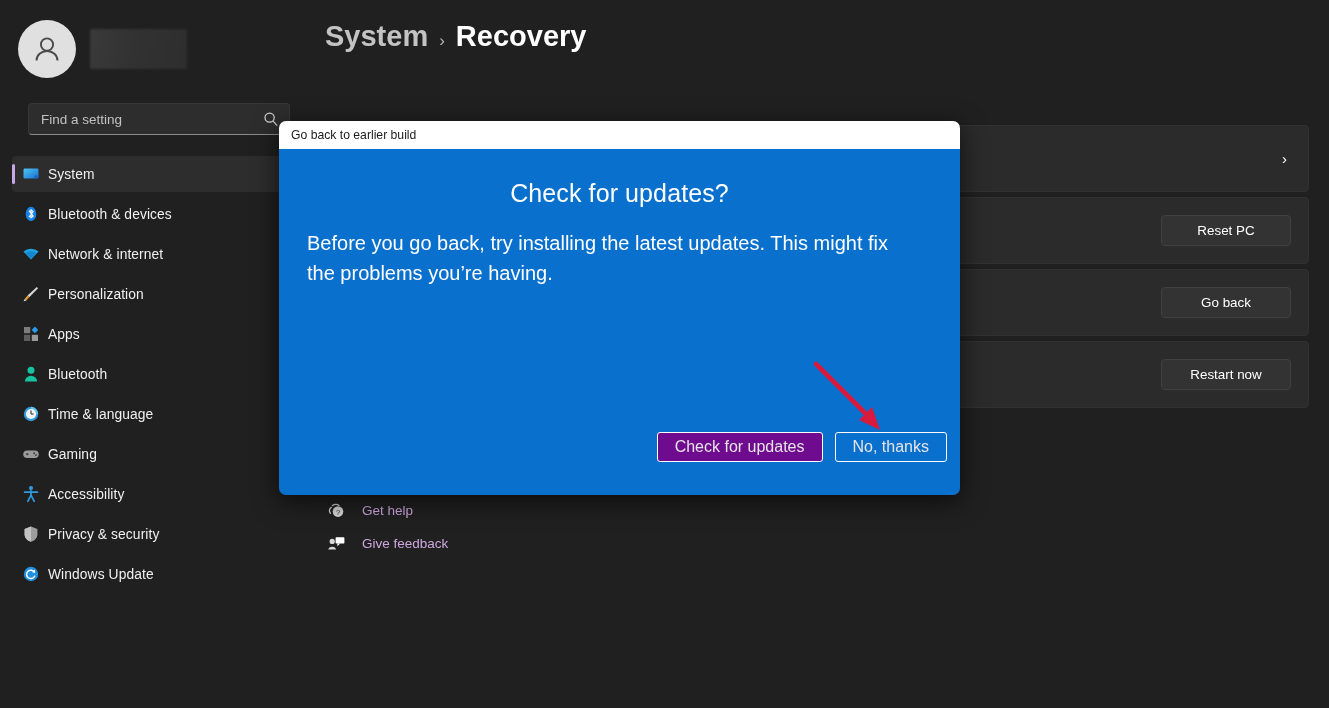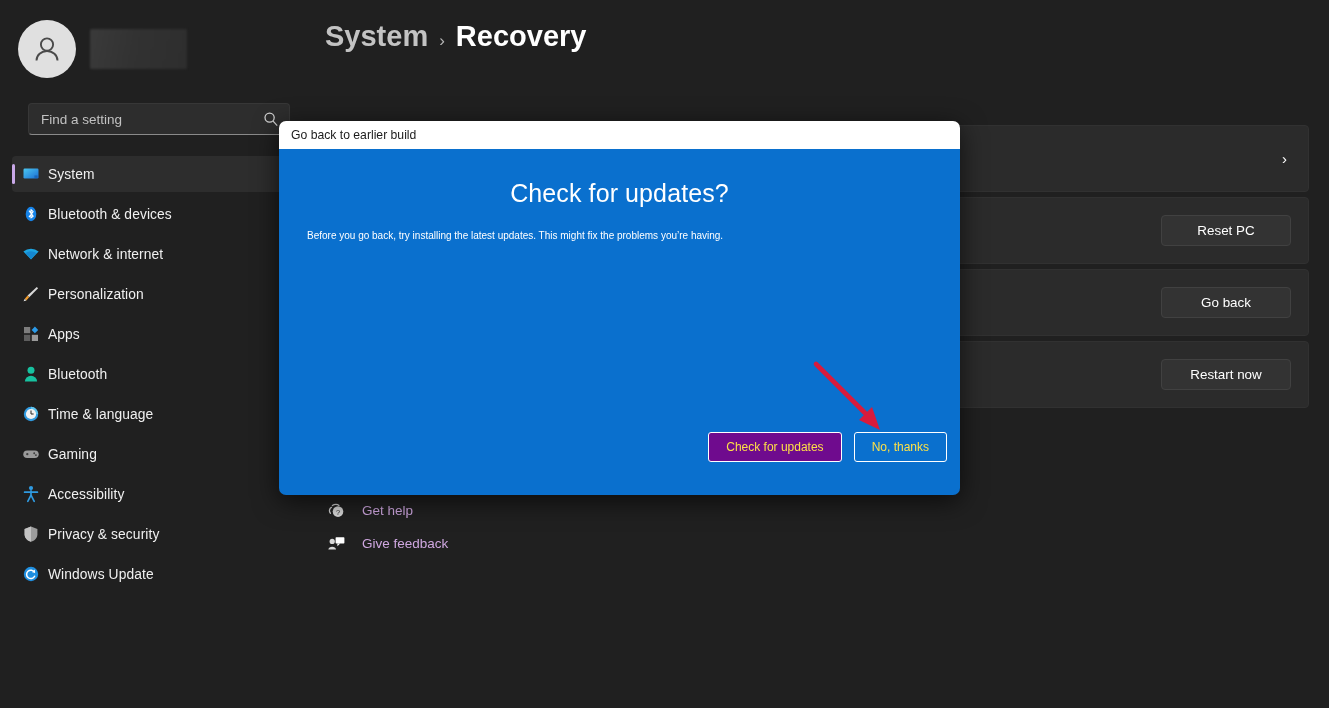--- a/index.html
+++ b/index.html
@@ -170,38 +170,38 @@
   }
   .dialog-heading {
     color: #ffffff;
     font-size: 25px;
     font-weight: 400;
     letter-spacing: 0.1px;
     text-align: center;
   }
   .dialog-text {
     color: #ffffff;
-    font-size: 10px;
+    font-size: 20px;
     line-height: 1.52;
     margin-top: 20px;
     max-width: 586px;
   }
   .dialog-buttons {
     position: absolute;
     right: 13px; bottom: 33px;
     display: flex; gap: 12px;
   }
   .dlg-btn {
     border-radius: 3px;
     font-family: "Liberation Sans", sans-serif;
-    font-size: 12px;
+    font-size: 16px;
     height: 30px;
     padding: 0 17px;
     cursor: default;
-    color: #fde047;
+    color: #e5e5e5;
   }
   .dlg-btn.primary {
     background: #6f0b8e;
     border: 1.6px solid #ffffff;
   }
   .dlg-btn.secondary {
     background: transparent;
     border: 1.6px solid #ffffff;
   }
 

